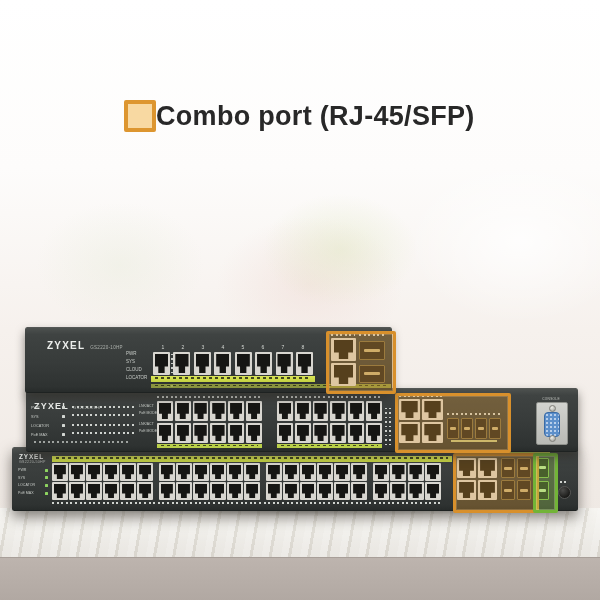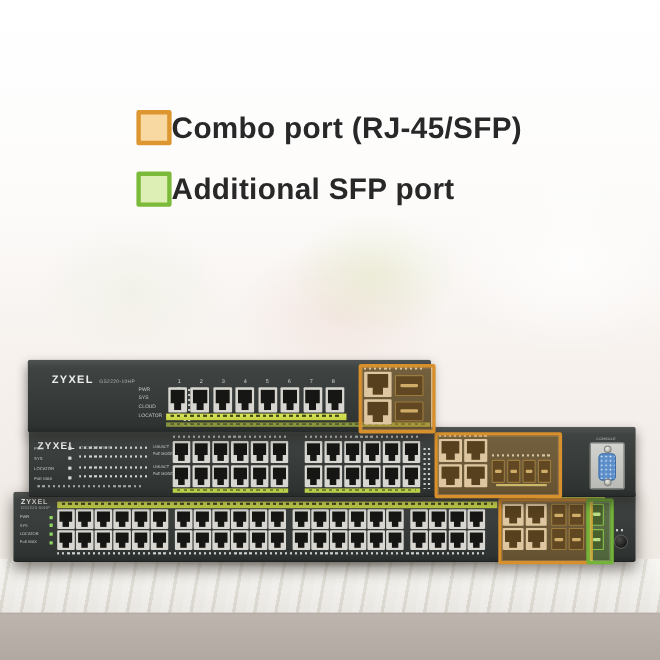--- a/index.html
+++ b/index.html
@@ -88,24 +88,20 @@
 
   <div class="counter"></div>
   <div class="floor"></div>
   <div class="stack-shadow"></div>
 
   <div class="legend">
     <div class="legend-row">
       <span class="swatch orange"></span>
       <span class="legend-label">Combo port (RJ-45/SFP)</span>
     </div>
-    <div class="legend-row">
-      <span class="swatch green"></span>
-      <span class="legend-label">Additional SFP port</span>
-    </div>
   </div>
 
   <div class="switch sw1">
     <div class="abs" style="left:22px;top:7px;white-space:nowrap;">
       <span class="brand">ZYXEL</span><span class="model">GS2220-10HP</span>
     </div>
     <div class="abs ledcol" style="left:101px;top:23px;width:38px;">
         <div class="ledrow">PWR</div>
         <div class="ledrow">SYS</div>
         <div class="ledrow">CLOUD</div>

